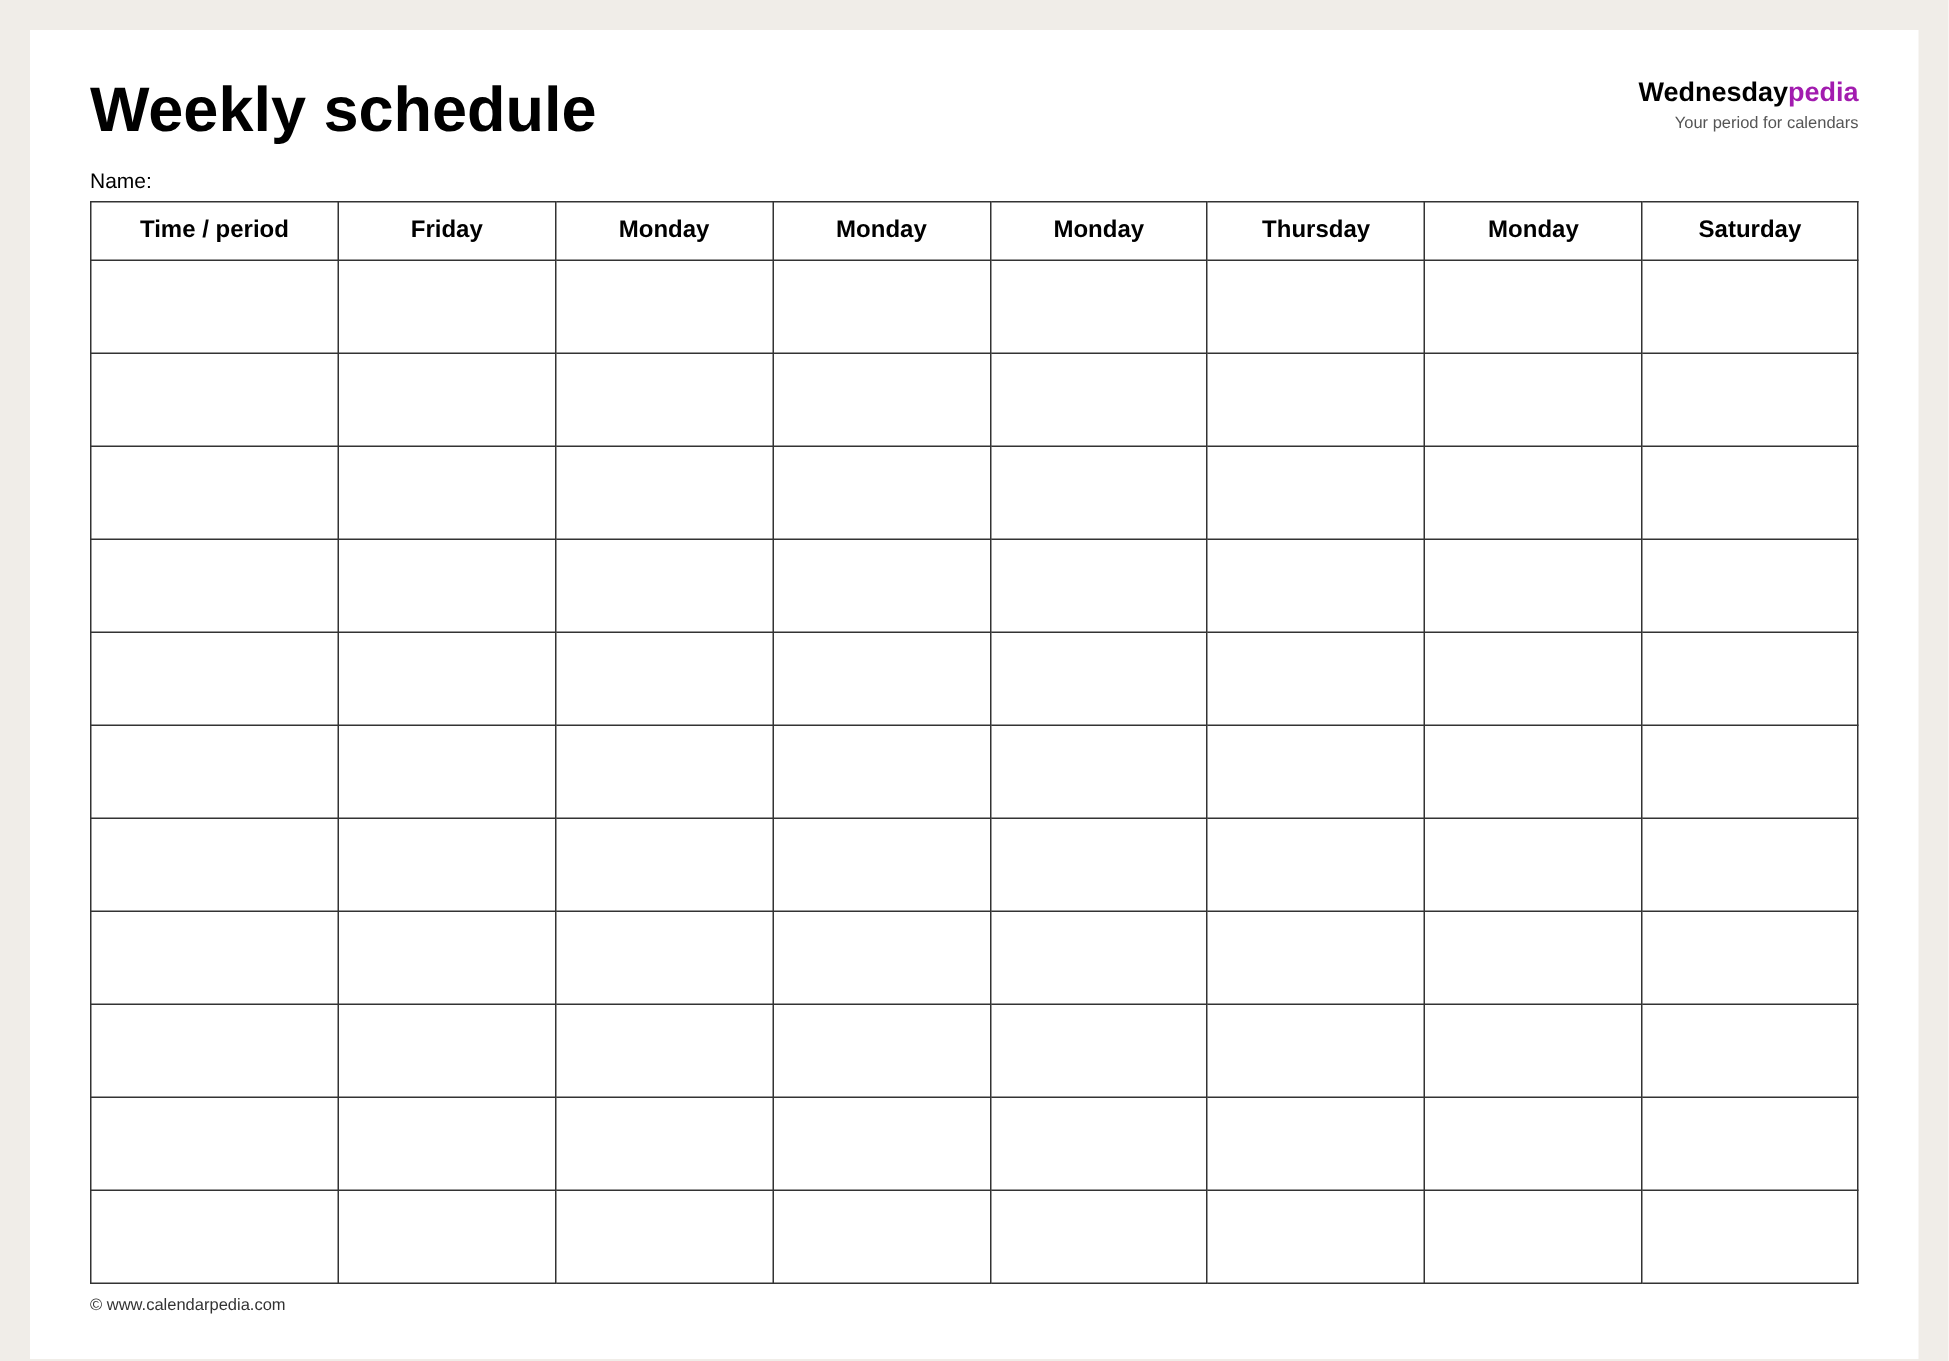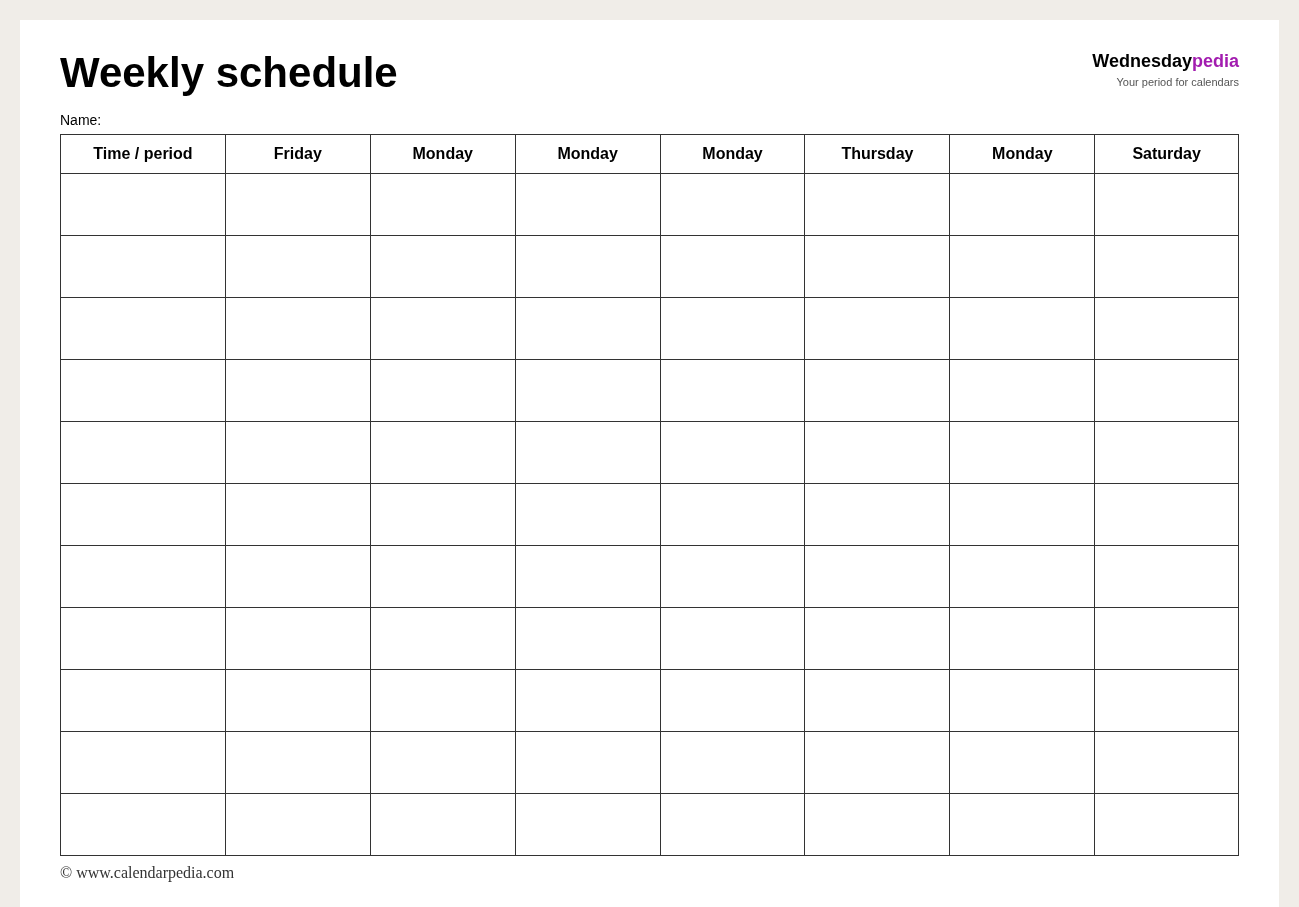--- a/index.html
+++ b/index.html
@@ -101,24 +101,23 @@
 
     .col-time {
       width: 14%;
     }
 
     .col-day {
       width: 12.3%;
     }
 
     .footer-text {
-      font-size: 16px;
+      font-size: 11px;
       color: #333333;
       margin-top: 8px;
-      font-family: Liberation Serif, serif;
     }
   </style>
 </head>
 <body>
 
 <div class="page-container">
   <div class="header-row">
     <div class="title-section">
       <h1 class="main-title">Weekly schedule</h1>
       <span class="name-label">Name:</span>

